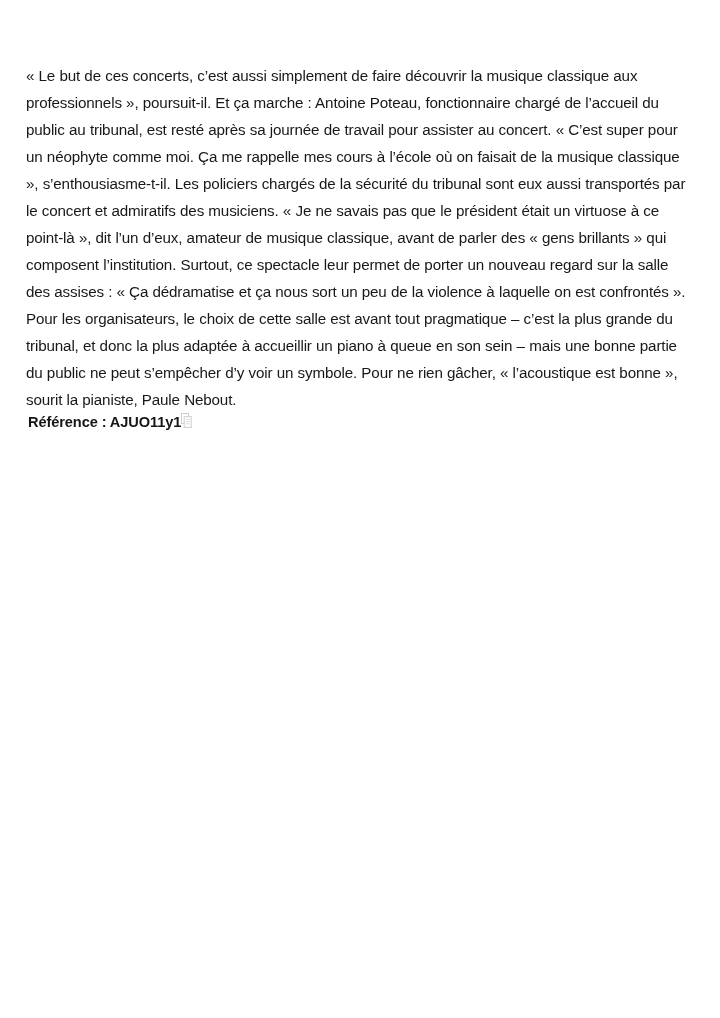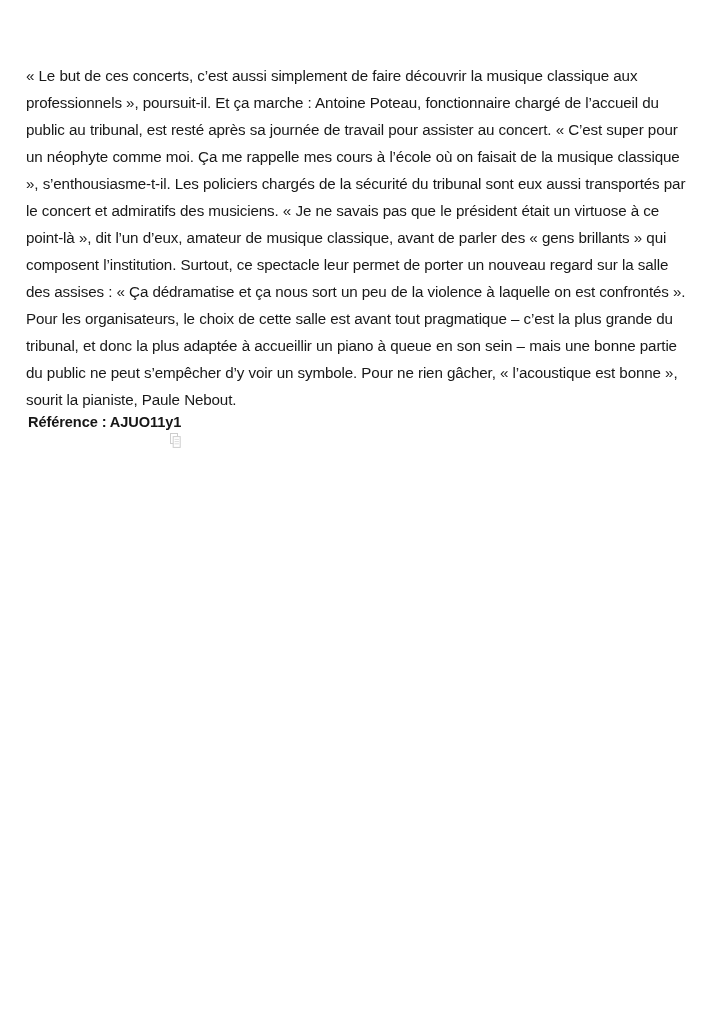--- a/index.html
+++ b/index.html
@@ -35,22 +35,21 @@
     text-align: left;
     color: #181818;
     font-weight: 500;
     word-spacing: 0.2px;
   }
   .reference-block {
     position: absolute;
     left: 28px;
     top: 412px;
     display: flex;
-    align-items: flex-end;
-    flex-direction: column;
+    align-items: flex-start;
   }
   .reference-label {
     font-size: 14.6px;
     line-height: 20px;
     font-weight: 700;
     color: #161616;
     letter-spacing: -0.1px;
     white-space: nowrap;
   }
   .copy-icon {

